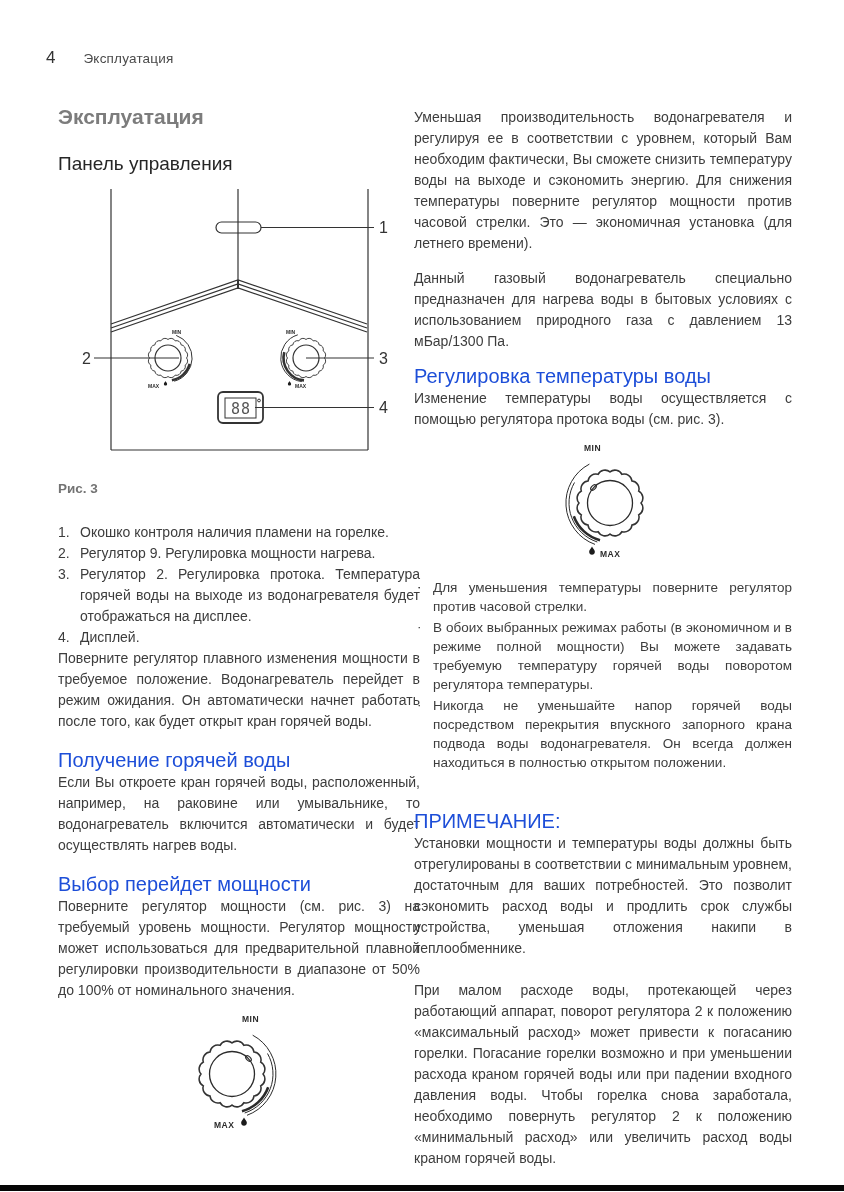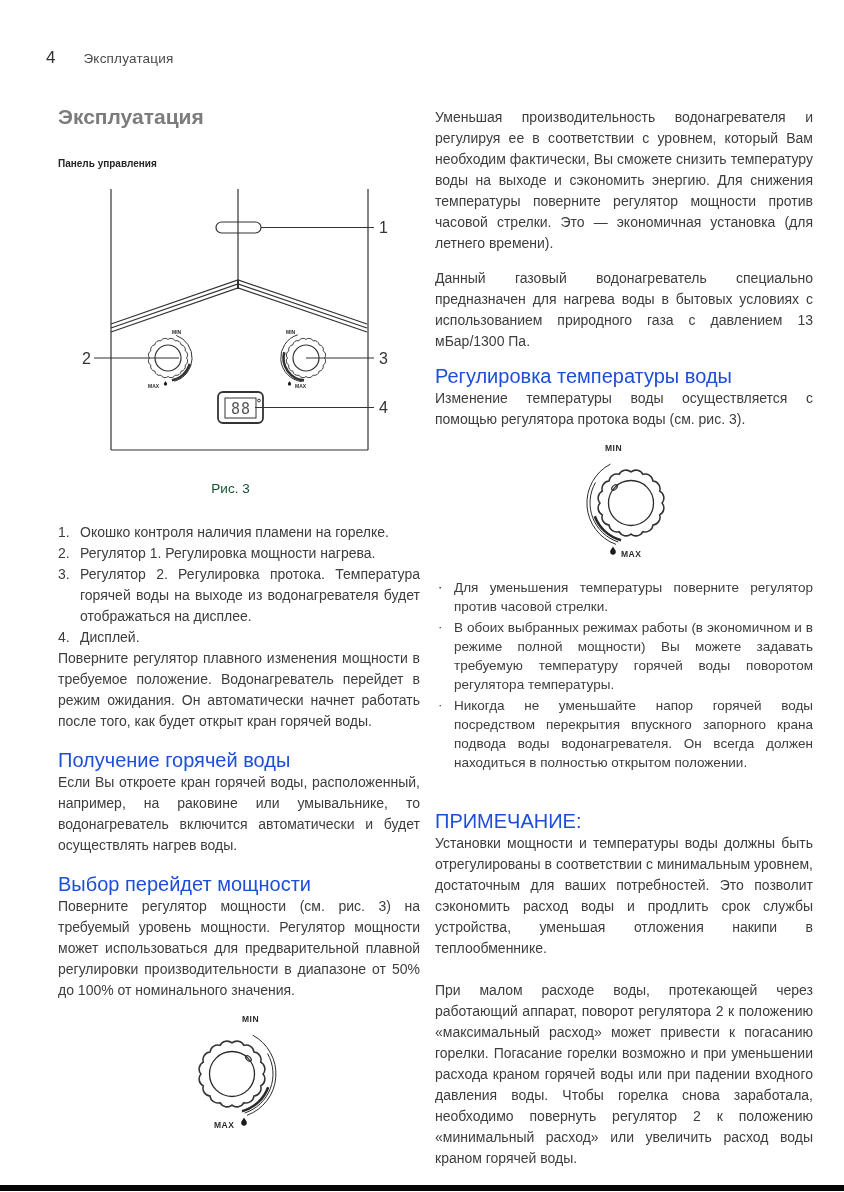--- a/index.html
+++ b/index.html
@@ -3,28 +3,28 @@
 <meta charset="utf-8">
 <style>
   html,body{margin:0;padding:0;background:#e8e8e8;}
   .page{position:relative;width:844px;height:1192px;background:#ffffff;overflow:hidden;
         font-family:"Liberation Sans","DejaVu Sans",sans-serif;color:#3d3d3d;margin:0 auto;}
   .runhead{position:absolute;top:48px;left:46px;display:flex;align-items:baseline;gap:28px;}
   .runhead .pnum{font-size:17px;color:#333;}
   .runhead .sect{font-size:13.5px;color:#4a4a4a;letter-spacing:.2px;}
   .col{position:absolute;top:0;}
   .col-left{left:58px;width:362px;}
-  .col-right{left:435px;width:378px;}
+  .col-right{left:414px;width:378px;}
   h1.doc-title{margin:104px 0 0 0;font-size:21px;line-height:26px;font-weight:bold;color:#7c7c7c;}
-  h2.sub{margin:24px 0 0 0;font-size:10px;line-height:19px;font-weight:bold;color:#262626;}
+  h2.sub{margin:24px 0 0 0;font-size:19px;line-height:19px;font-weight:normal;color:#262626;}
   h3.sec{margin:18px 0 2px 0;font-size:20px;line-height:20px;font-weight:normal;color:#1d4ed8;}
   p.body{margin:0;font-size:14px;line-height:21px;text-align:justify;}
   p.body + p.body{margin-top:14px;}
   figure{margin:12px 0 0 0;}
-  .figcap{margin-top:20px;text-align:center;font-size:13.5px;color:#14532d;width:345px;}
+  .figcap{margin-top:20px;text-align:left;font-size:13.5px;color:#737373;width:345px;font-weight:bold;}
   ol.legend{list-style:none;margin:26px 0 0 0;padding:0;font-size:14px;line-height:21px;}
   ol.legend li{display:grid;grid-template-columns:22px 1fr;}
   ol.legend li .t{text-align:justify;}
   .knobwrap{margin-top:10px;display:flex;justify-content:center;}
   ul.dots{list-style:none;margin:14px 0 0 0;padding:0;font-size:13.5px;line-height:19px;}
   ul.dots li{position:relative;padding-left:19px;margin:0 0 2px 0;text-align:justify;}
   ul.dots li .mark{position:absolute;left:3px;top:-1px;color:#3d3d3d;}
   .note-body{text-align:center;}
   .lastp{margin-top:21px !important;}
   .page-edge{position:absolute;left:0;bottom:1px;width:844px;height:6px;background:#060606;}
@@ -119,21 +119,21 @@
       <figcaption class="figcap">Рис. 3</figcaption>
     </figure>
 
     <ol class="legend">
       <li>
           <span class="n">1.</span>
           <span class="t">Окошко контроля наличия пламени на горелке.</span>
         </li>
       <li>
           <span class="n">2.</span>
-          <span class="t">Регулятор 1. Регулировка мощности нагрева.</span>
+          <span class="t">Регулятор 9. Регулировка мощности нагрева.</span>
         </li>
       <li>
           <span class="n">3.</span>
           <span class="t">Регулятор 2. Регулировка протока. Температура горячей воды на выходе из водонагревателя будет отображаться на дисплее.</span>
         </li>
       <li>
           <span class="n">4.</span>
           <span class="t">Дисплей.</span>
         </li>
     </ol>

